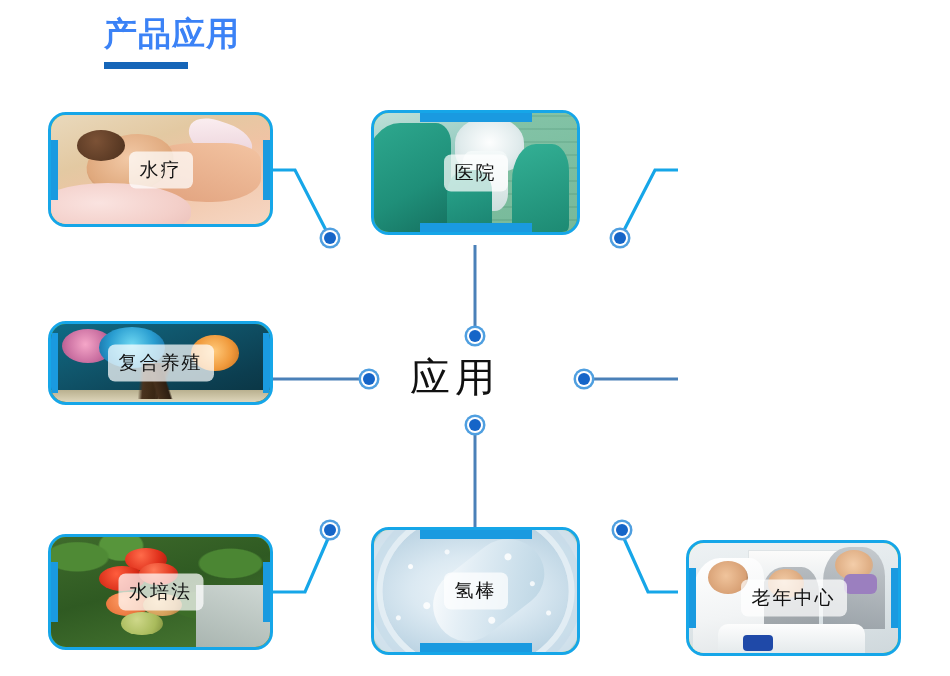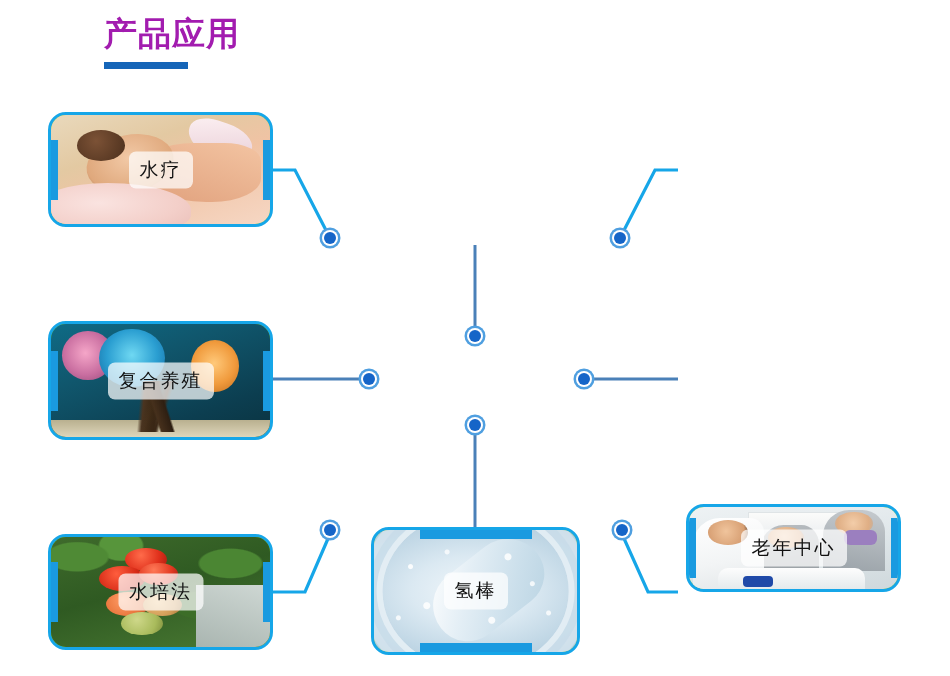--- a/index.html
+++ b/index.html
@@ -8,21 +8,21 @@
     background: #ffffff;
     font-family: "Liberation Sans", "DejaVu Sans", sans-serif;
     overflow: hidden;
     position: relative;
   }
   #stage { position: relative; width: 950px; height: 676px; }
 
   
   .title-wrap { position: absolute; left: 104px; top: 14px; }
   .title-text {
-    font-size: 33px; font-weight: bold; color: #a21caf;
+    font-size: 33px; font-weight: bold; color: #3b82f6;
     letter-spacing: 1px; line-height: 40px; white-space: nowrap;
   }
   .title-rule {
     width: 84px; height: 7px; background: #1565b8; margin-top: 8px;
   }
 
   
   #links { position: absolute; left: 0; top: 0; width: 950px; height: 676px; }
 
   
@@ -293,38 +293,55 @@
         <circle cx="330" cy="530" r="8" fill="#ffffff"></circle>
         <circle cx="330" cy="530" r="6" fill="#1565c8"></circle>
     </g>
     <g>
       <circle cx="622" cy="530" r="10.5" fill="#4f9fe0"></circle>
         <circle cx="622" cy="530" r="8" fill="#ffffff"></circle>
         <circle cx="622" cy="530" r="6" fill="#1565c8"></circle>
     </g>
   </svg>
 
+  <div class="center-label">应用</div>
 
   <div class="card" style="left:48px; top:112px; width:225px; height:115px;">
     <div class="photo">
       <div class="ph spa">
           <div class="spa-glove"></div>
           <div class="spa-back"></div>
           <div class="spa-head"></div>
           <div class="spa-bun"></div>
         </div>
     </div>
     <div class="tab left"></div>
     <div class="tab right"></div>
     <div class="chip">水疗</div>
   </div>
 
-
-
-  <div class="card" style="left:48px; top:321px; width:225px; height:119px;">
+  <div class="card" style="left:371px; top:110px; width:209px; height:125px;">
+    <div class="photo">
+      <div class="ph hos">
+          <div class="hos-wall"></div>
+          <div class="hos-mon"></div>
+          <div class="hos-lamp"></div>
+          <div class="hos-lamp2"></div>
+          <div class="hos-doc1"></div>
+          <div class="hos-doc3"></div>
+          <div class="hos-doc2"></div>
+        </div>
+    </div>
+    <div class="tab top"></div>
+    <div class="tab bottom"></div>
+    <div class="chip">医院</div>
+  </div>
+
+
+  <div class="card" style="left:48px; top:321px; width:225px; height:84px;">
     <div class="photo">
       <div class="ph aqu">
           <div class="aqu-f1"></div>
           <div class="aqu-f2"></div>
           <div class="aqu-f3"></div>
           <div class="aqu-sand"></div>
           <div class="aqu-wood"></div>
         </div>
     </div>
     <div class="tab left"></div>
@@ -357,21 +374,21 @@
           <div class="h2-ring"></div>
           <div class="h2-rod"></div>
           <div class="h2-bub"></div>
         </div>
     </div>
     <div class="tab top"></div>
     <div class="tab bottom"></div>
     <div class="chip">氢棒</div>
   </div>
 
-  <div class="card" style="left:686px; top:504px; width:215px; height:88px;">
+  <div class="card" style="left:686px; top:540px; width:215px; height:116px;">
     <div class="photo">
       <div class="ph sen">
           <div class="sen-shelf"></div>
           <div class="sen-old"></div>
           <div class="sen-oldhead"></div>
           <div class="sen-scarf"></div>
           <div class="sen-pat"></div>
           <div class="sen-pathead"></div>
           <div class="sen-doc"></div>
           <div class="sen-dochead"></div>

